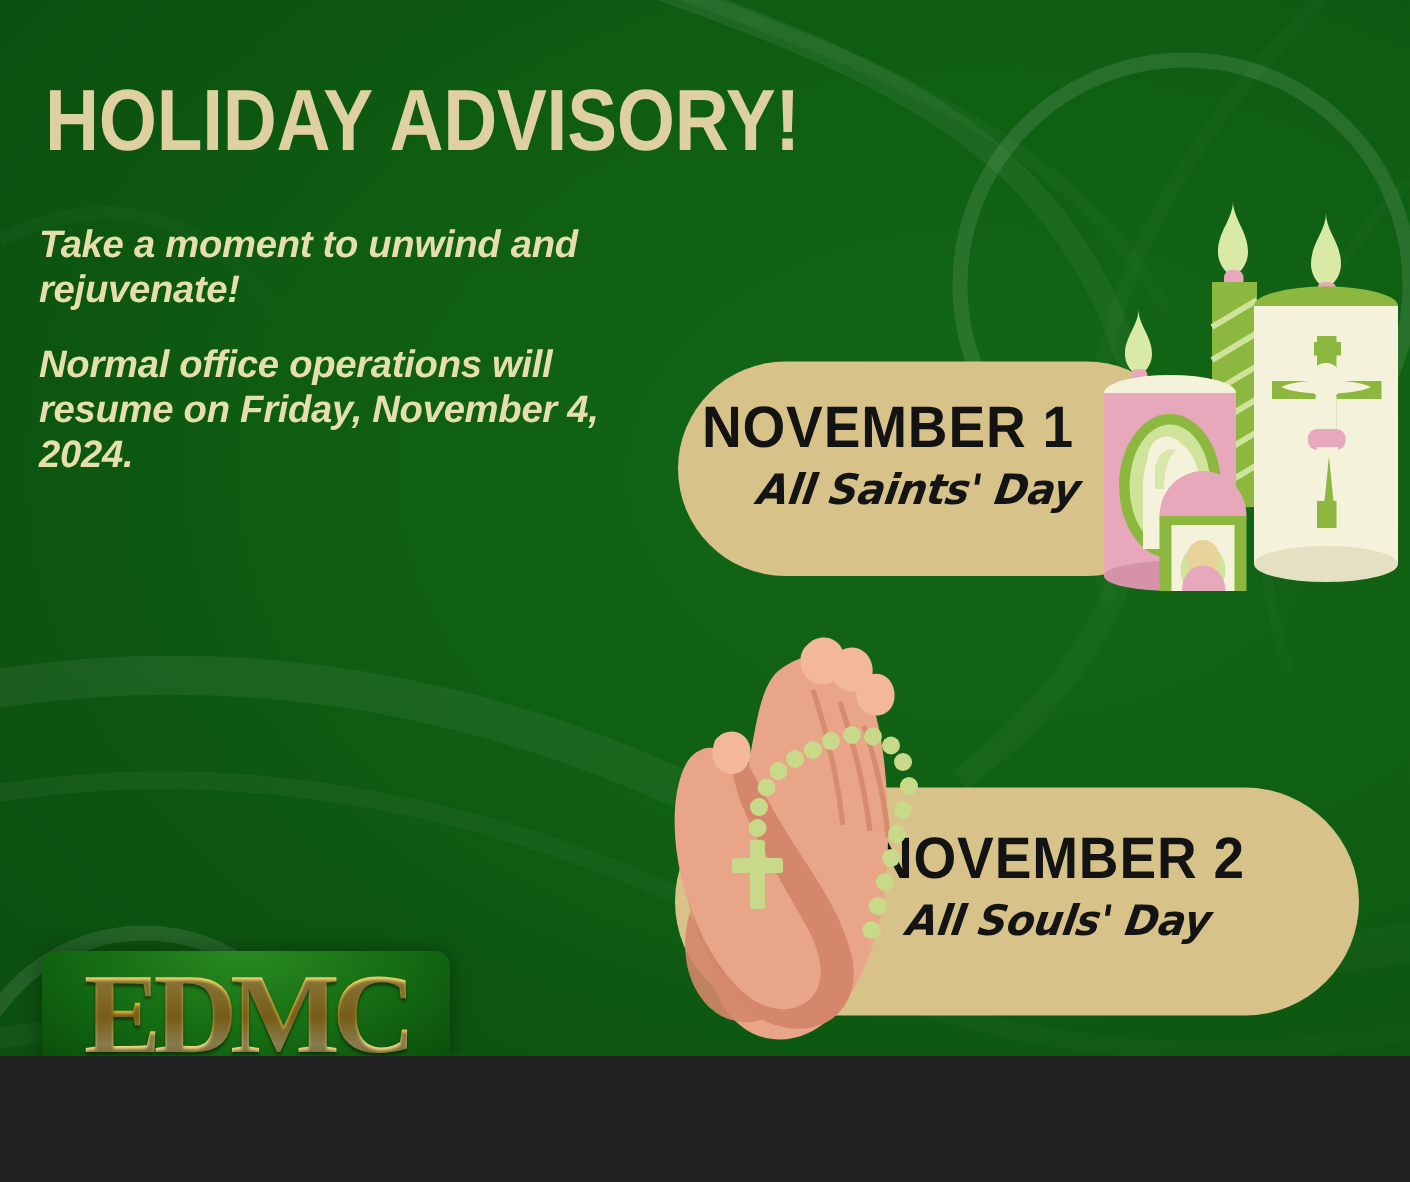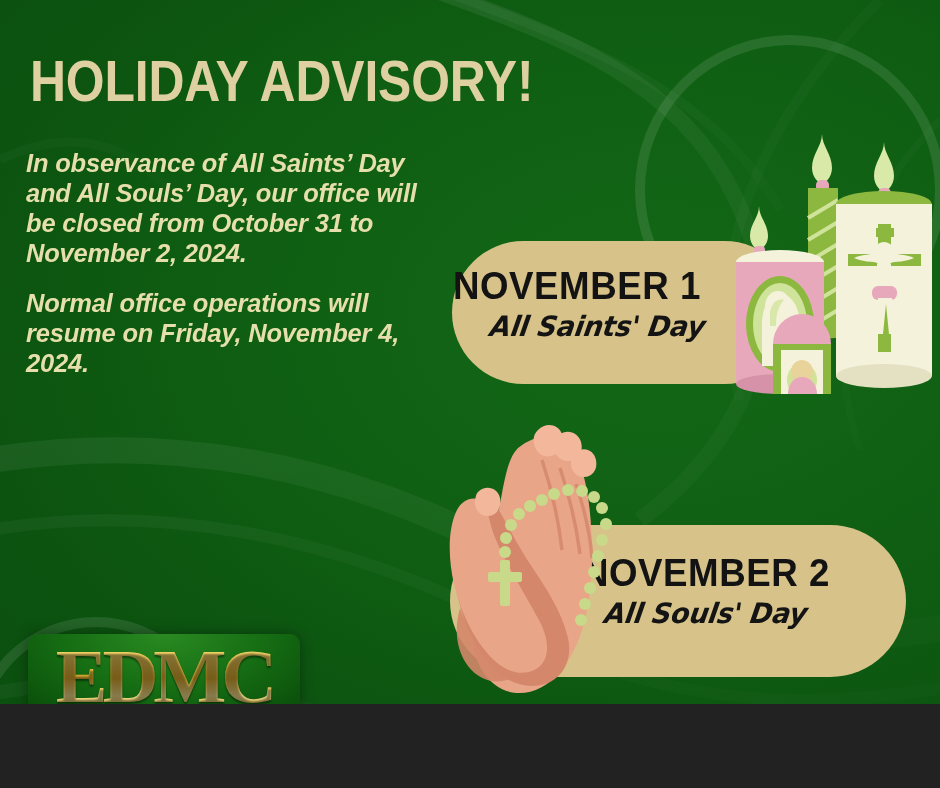--- a/index.html
+++ b/index.html
@@ -129,21 +129,21 @@
     top: 525px;
     width: 456px;
     height: 152px;
     border-radius: 76px;
   }
   .pill-text {
     position: absolute;
     text-align: center;
     z-index: 6;
   }
-  .pill-1-text { left: 441px; top: 266px; width: 272px; }
+  .pill-1-text { left: 456px; top: 266px; width: 272px; }
   .pill-2-text { left: 556px; top: 553px; width: 300px; }
 
   .pill-date {
     color: #131313;
     font-size: 39px;
     font-weight: 700;
     letter-spacing: 0.6px;
     line-height: 1.02;
     transform: scaleX(0.94);
     white-space: nowrap;
@@ -191,21 +191,21 @@
     </g>
     <g opacity="0.10" fill="none" stroke="#ffffff" stroke-width="10">
       <circle cx="790" cy="190" r="150"></circle>
       <circle cx="96" cy="742" r="120"></circle>
     </g>
   </svg>
 
   <div class="headline">HOLIDAY ADVISORY!</div>
 
   <div class="body-copy">
-    <p>In observance of All Saints’ Day and All Souls’ Day, our office will be closed from October 31 to November 2, 2024.</p>
+    <p>Take a moment to unwind and rejuvenate!</p>
     <p>Normal office operations will resume on Friday, November 4, 2024.</p>
   </div>
 
   <div class="pill pill-1"></div>
   <div class="pill pill-2"></div>
 
   <div class="pill-text pill-1-text">
     <div class="pill-date">NOVEMBER 1</div>
     <div class="pill-sub">All Saints' Day</div>
   </div>

